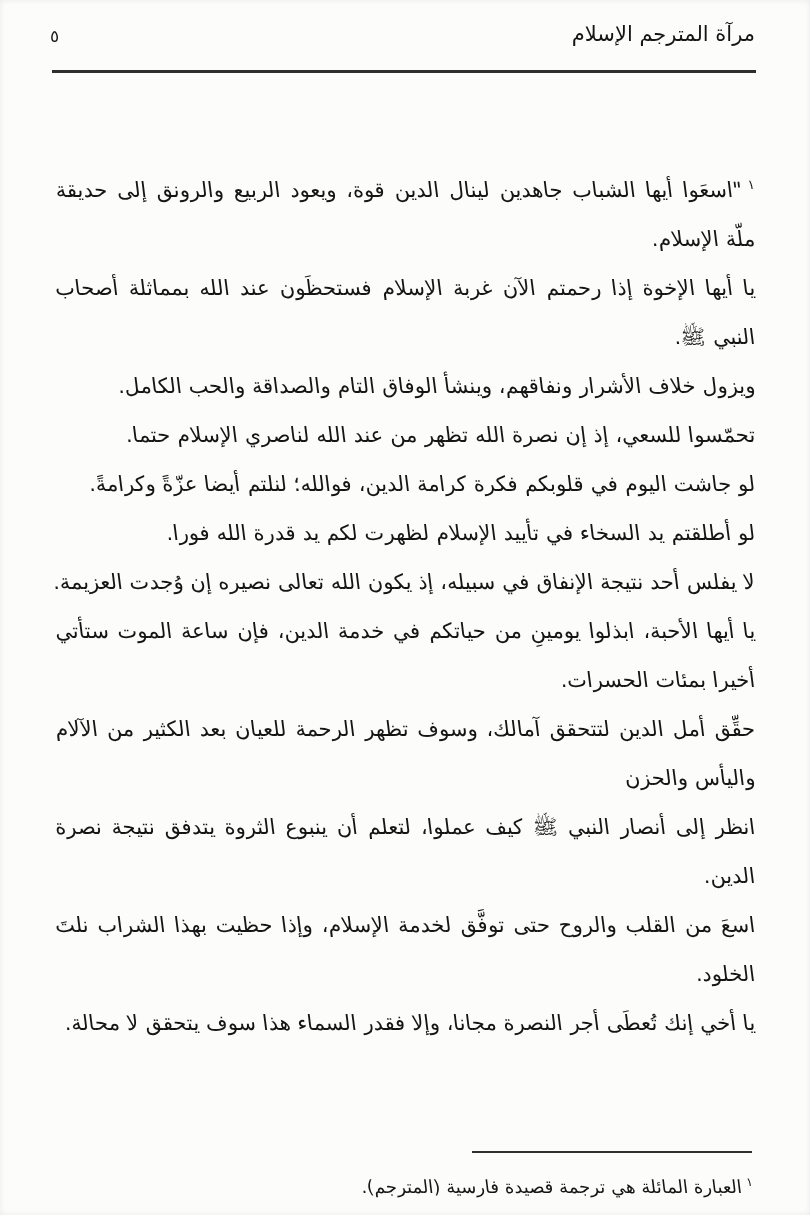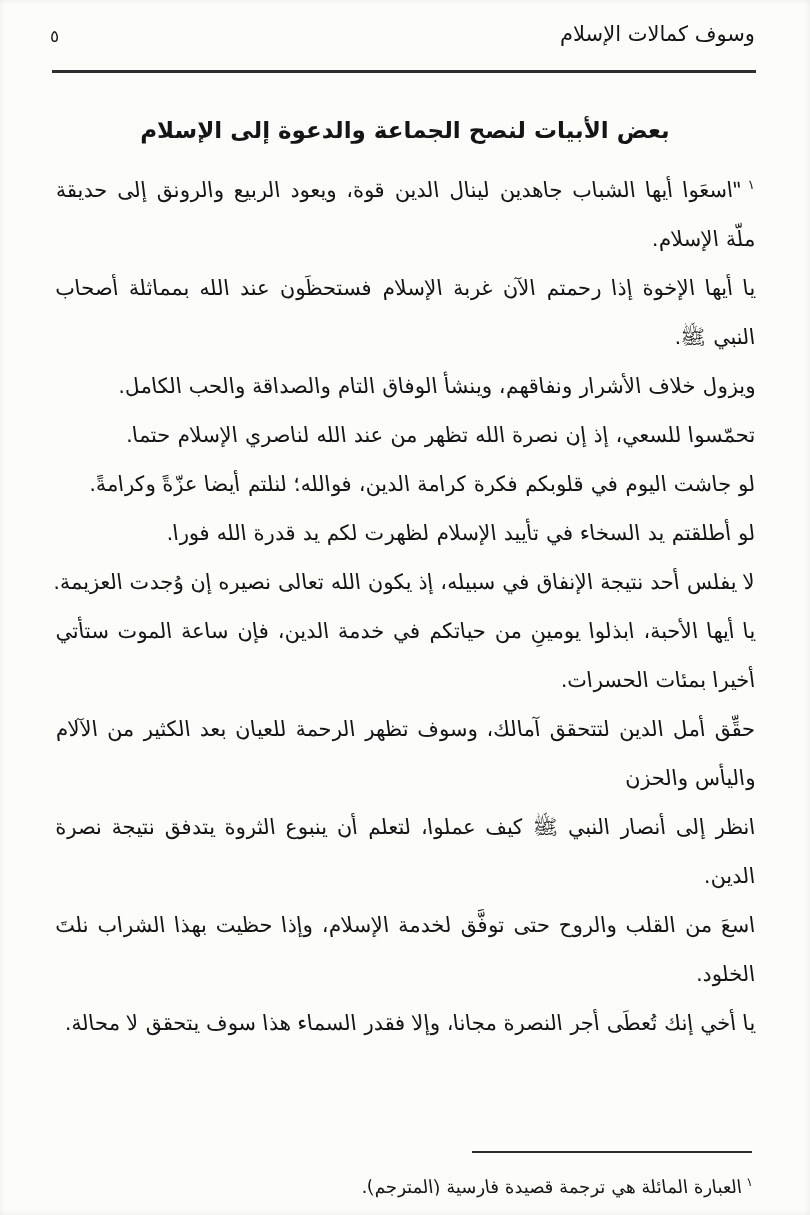--- a/index.html
+++ b/index.html
@@ -100,27 +100,26 @@
     transform: skewX(7deg);
   }
   .footnote .fnref { font-size: 12px; margin-left: 5px; }
 </style>
 </head>
 <body>
 
 <div class="page">
 
   <div class="header">
-    <span class="running-title">وسوف كمالات الإسلام</span>
+    <span class="running-title">مرآة المترجم الإسلام</span>
     <span class="page-number">٥</span>
   </div>
 
   <div class="header-rule"></div>
 
-  <h1 class="section-title">بعض الأبيات لنصح الجماعة والدعوة إلى الإسلام</h1>
 
   <div class="body-text">
       <div>
         <div class="body-line full"><sup class="fnref">١</sup>"اسعَوا أيها الشباب جاهدين لينال الدين قوة، ويعود الربيع والرونق إلى حديقة</div>
         <div class="body-line">ملّة الإسلام.</div>
       </div>
       <div>
         <div class="body-line full">يا أيها الإخوة إذا رحمتم الآن غربة الإسلام فستحظَون عند الله بمماثلة أصحاب</div>
         <div class="body-line">النبي ﷺ.</div>
       </div>

